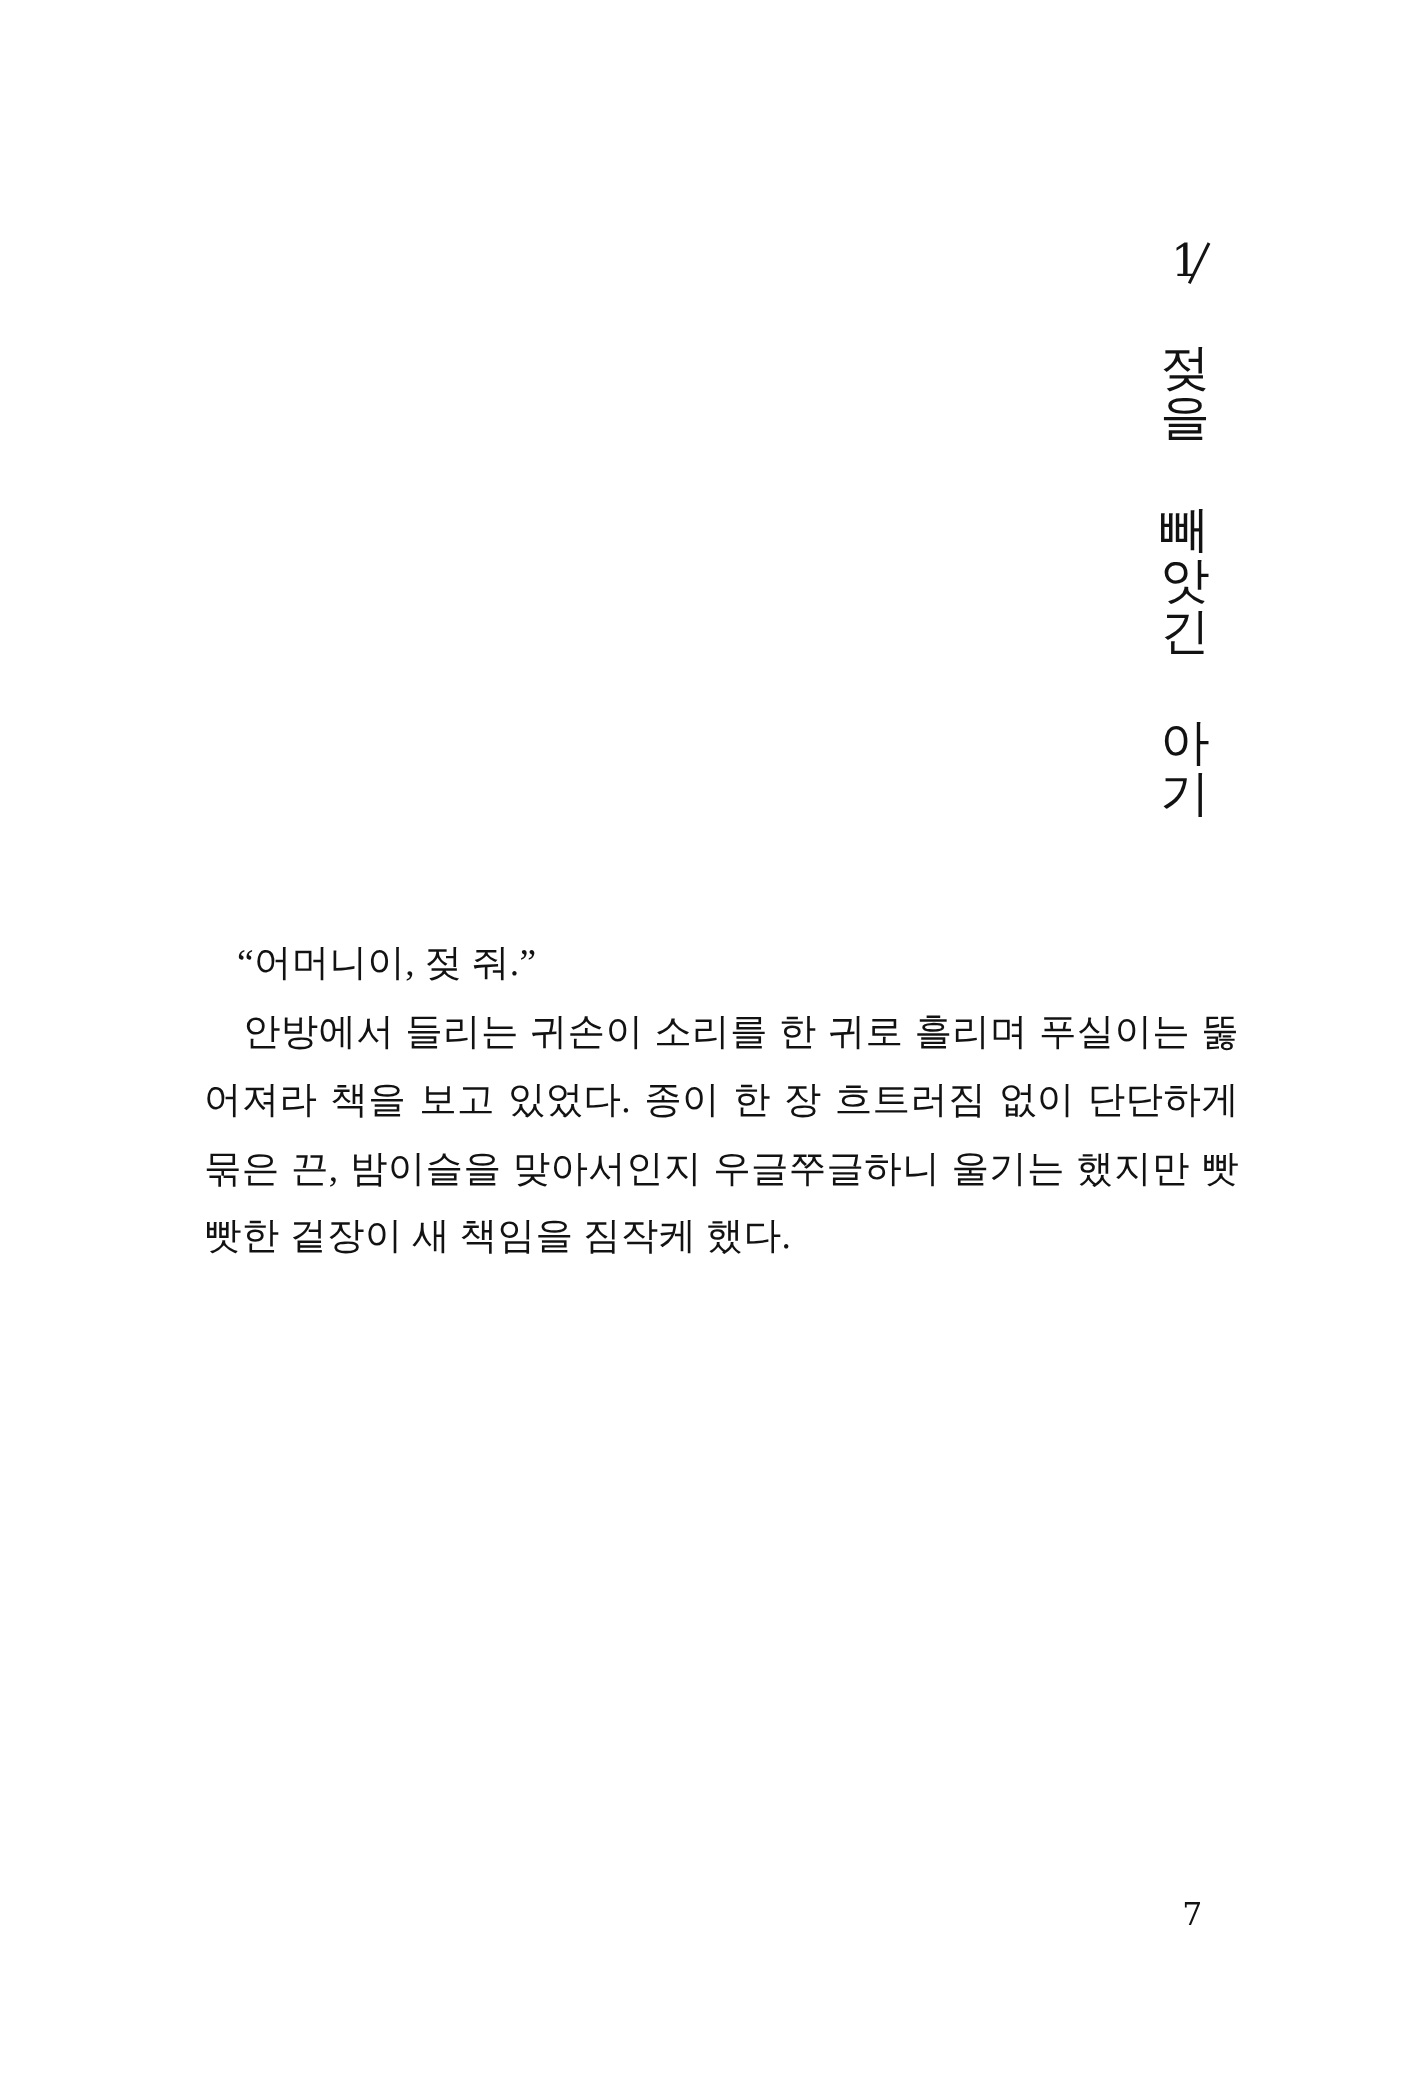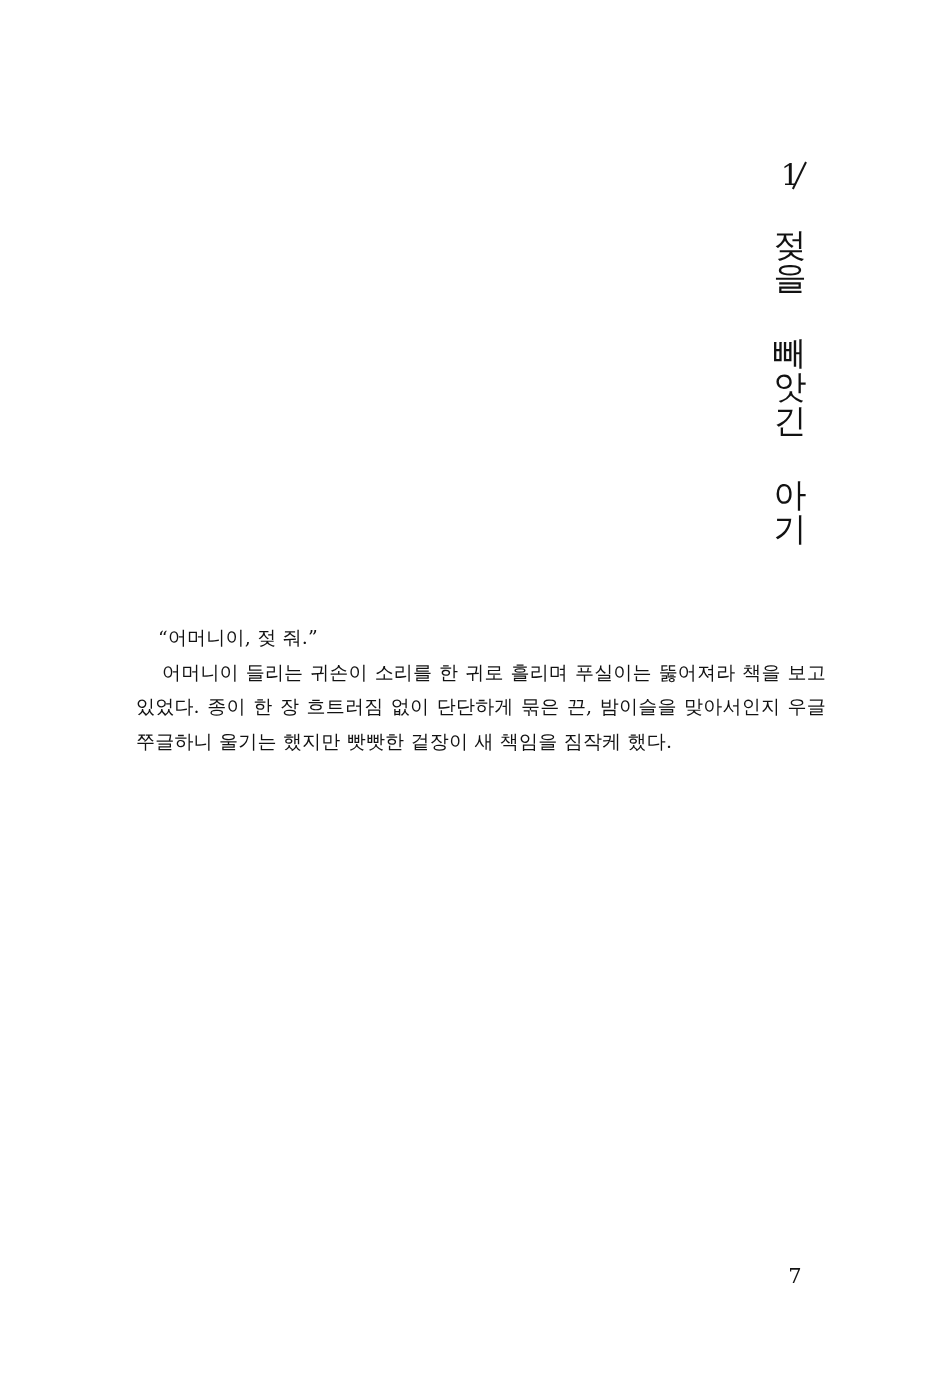--- a/index.html
+++ b/index.html
@@ -60,26 +60,27 @@
 
   
   .body-block {
     position: absolute;
     left: 136px;
     top: 620px;
     width: 690px;
   }
   .para {
     margin: 0;
-    font-size: 19px;
+    font-size: 25px;
     line-height: 1.82;
     letter-spacing: 0.2px;
     text-align: justify;
     text-justify: inter-character;
     word-break: break-all;
+    font-family: Liberation Serif, serif;
   }
   .para.dialogue {
     text-indent: 22px;
     text-align: left;
   }
   .para.indent {
     text-indent: 26px;
   }
 
   
@@ -96,18 +97,18 @@
 
 <div class="page">
 
   <div class="chapter-head">
     <div class="chapter-number">1</div>
     <div class="chapter-title-vertical">젖을 빼앗긴 아기</div>
   </div>
 
   <div class="body-block">
     <p class="para dialogue">“어머니이, 젖 줘.”</p>
-    <p class="para indent">어머니이 들리는 귀손이 소리를 한 귀로 흘리며 푸실이는 뚫어져라 책을 보고 있었다. 종이 한 장 흐트러짐 없이 단단하게 묶은 끈, 밤이슬을 맞아서인지 우글쭈글하니 울기는 했지만 빳빳한 겉장이 새 책임을 짐작케 했다.</p>
+    <p class="para indent">안방에서 들리는 귀손이 소리를 한 귀로 흘리며 푸실이는 뚫어져라 책을 보고 있었다. 종이 한 장 흐트러짐 없이 단단하게 묶은 끈, 밤이슬을 맞아서인지 우글쭈글하니 울기는 했지만 빳빳한 겉장이 새 책임을 짐작케 했다.</p>
   </div>
 
   <div class="folio">7</div>
 
 </div>
 
 </body></html>

